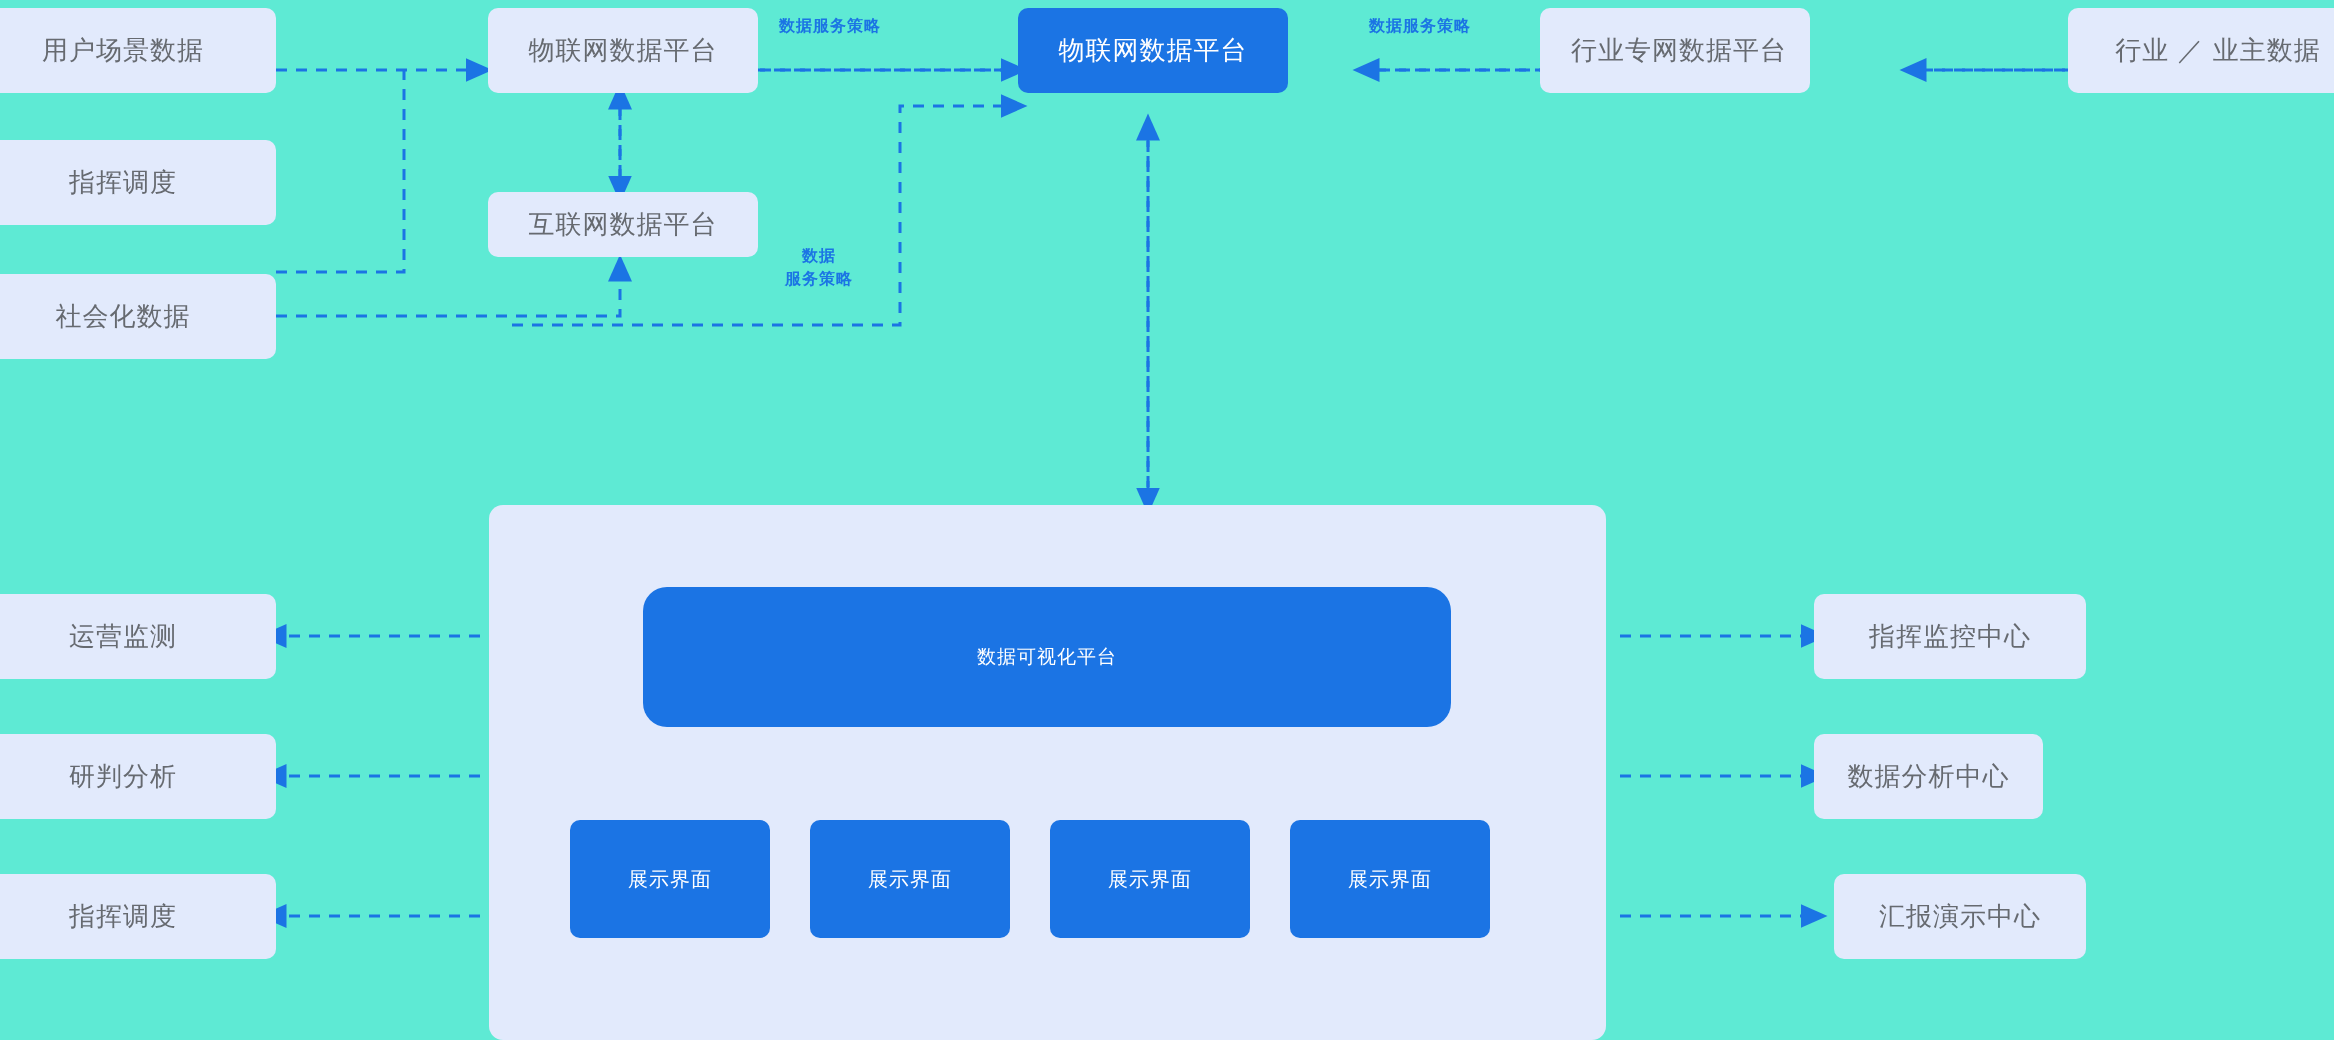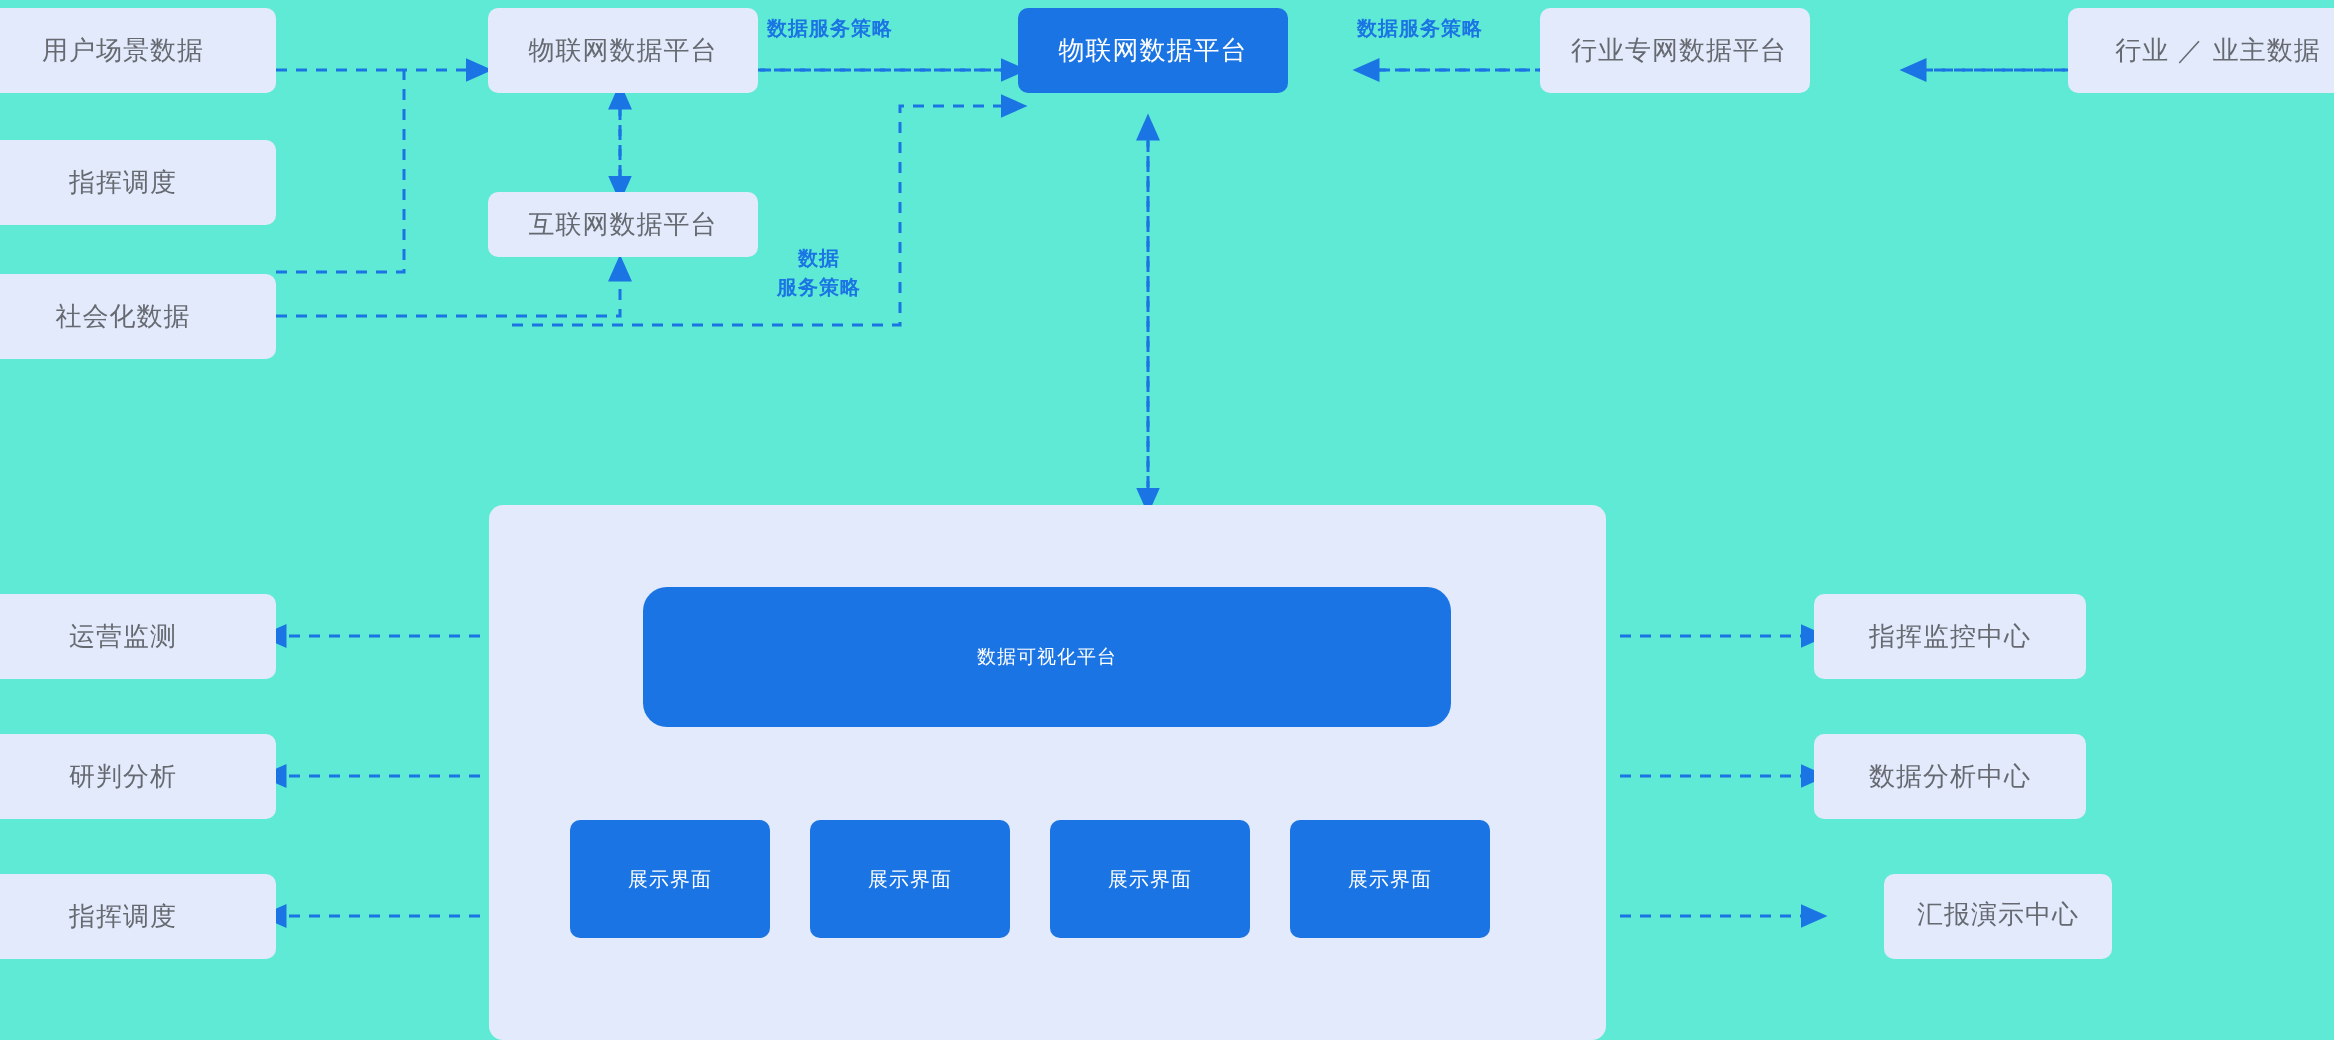--- a/index.html
+++ b/index.html
@@ -49,21 +49,21 @@
     position: absolute;
     left: 0;
     top: 0;
     width: 2334px;
     height: 1040px;
     pointer-events: none;
   }
   .edgelabel {
     position: absolute;
     color: #1b74e4;
-    font-size: 20px;
+    font-size: 16px;
     font-weight: bold;
     letter-spacing: 1px;
     text-align: center;
     line-height: 1.45;
     white-space: nowrap;
   }
 </style>
 </head>
 <body>
 
@@ -195,20 +195,20 @@
   <div class="node light md" style="left:-30px; top:734px; width:306px; height:85px;">
     <span>研判分析</span>
   </div>
   <div class="node light md" style="left:-30px; top:874px; width:306px; height:85px;">
     <span>指挥调度</span>
   </div>
 
   <div class="node light md" style="left:1814px; top:594px; width:272px; height:85px;text-align:right;">
     <span>指挥监控中心</span>
   </div>
-  <div class="node light md" style="left:1814px; top:734px; width:272px; height:85px;">
+  <div class="node light md" style="left:1814px; top:734px; width:229px; height:85px;">
     <span>数据分析中心</span>
   </div>
-  <div class="node light md" style="left:1884px; top:874px; width:228px; height:85px;font-family:Liberation Mono, monospace;">
+  <div class="node light md" style="left:1834px; top:874px; width:252px; height:85px;">
     <span>汇报演示中心</span>
   </div>
 
 </div>
 
 </body></html>

